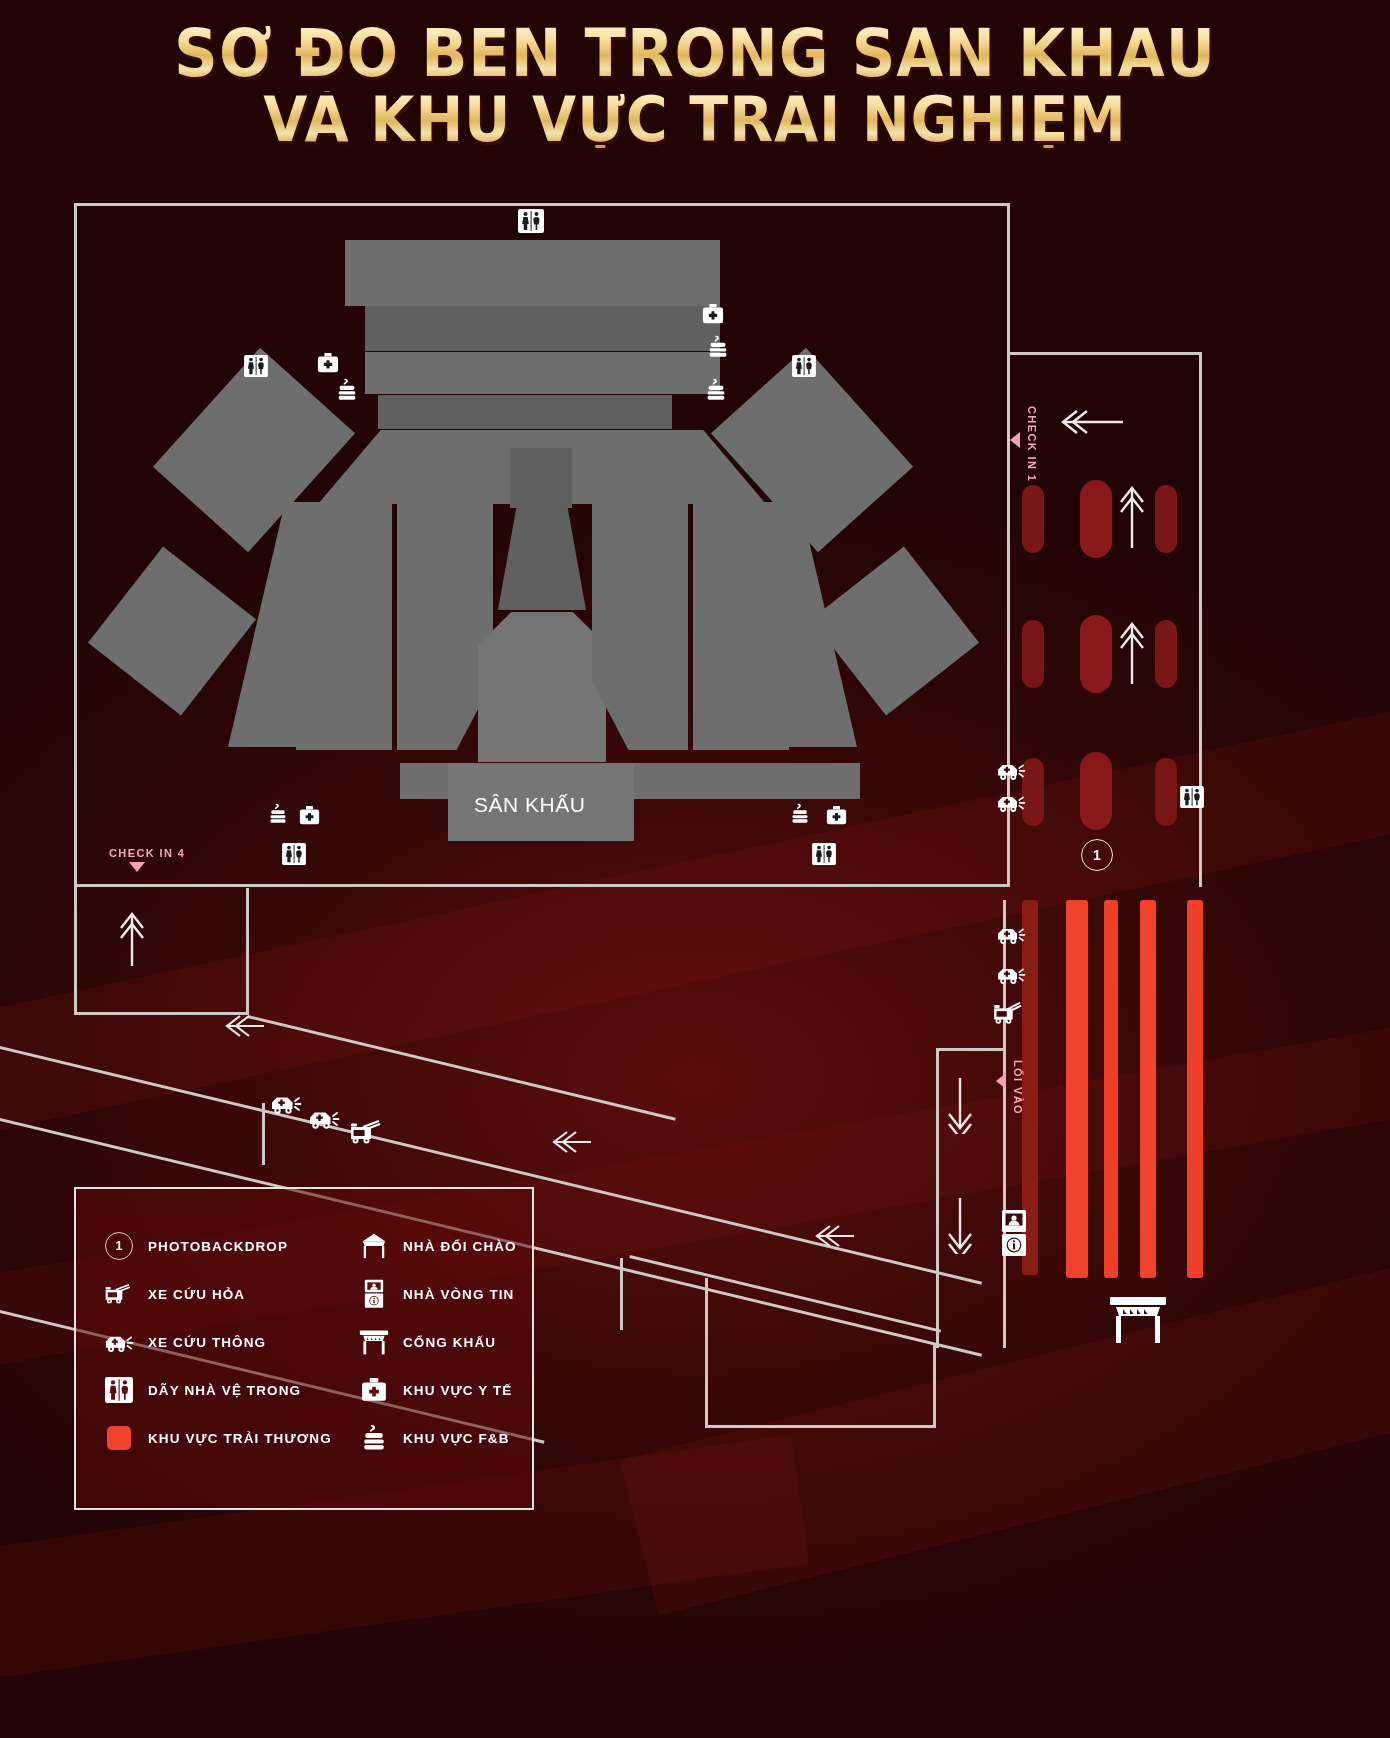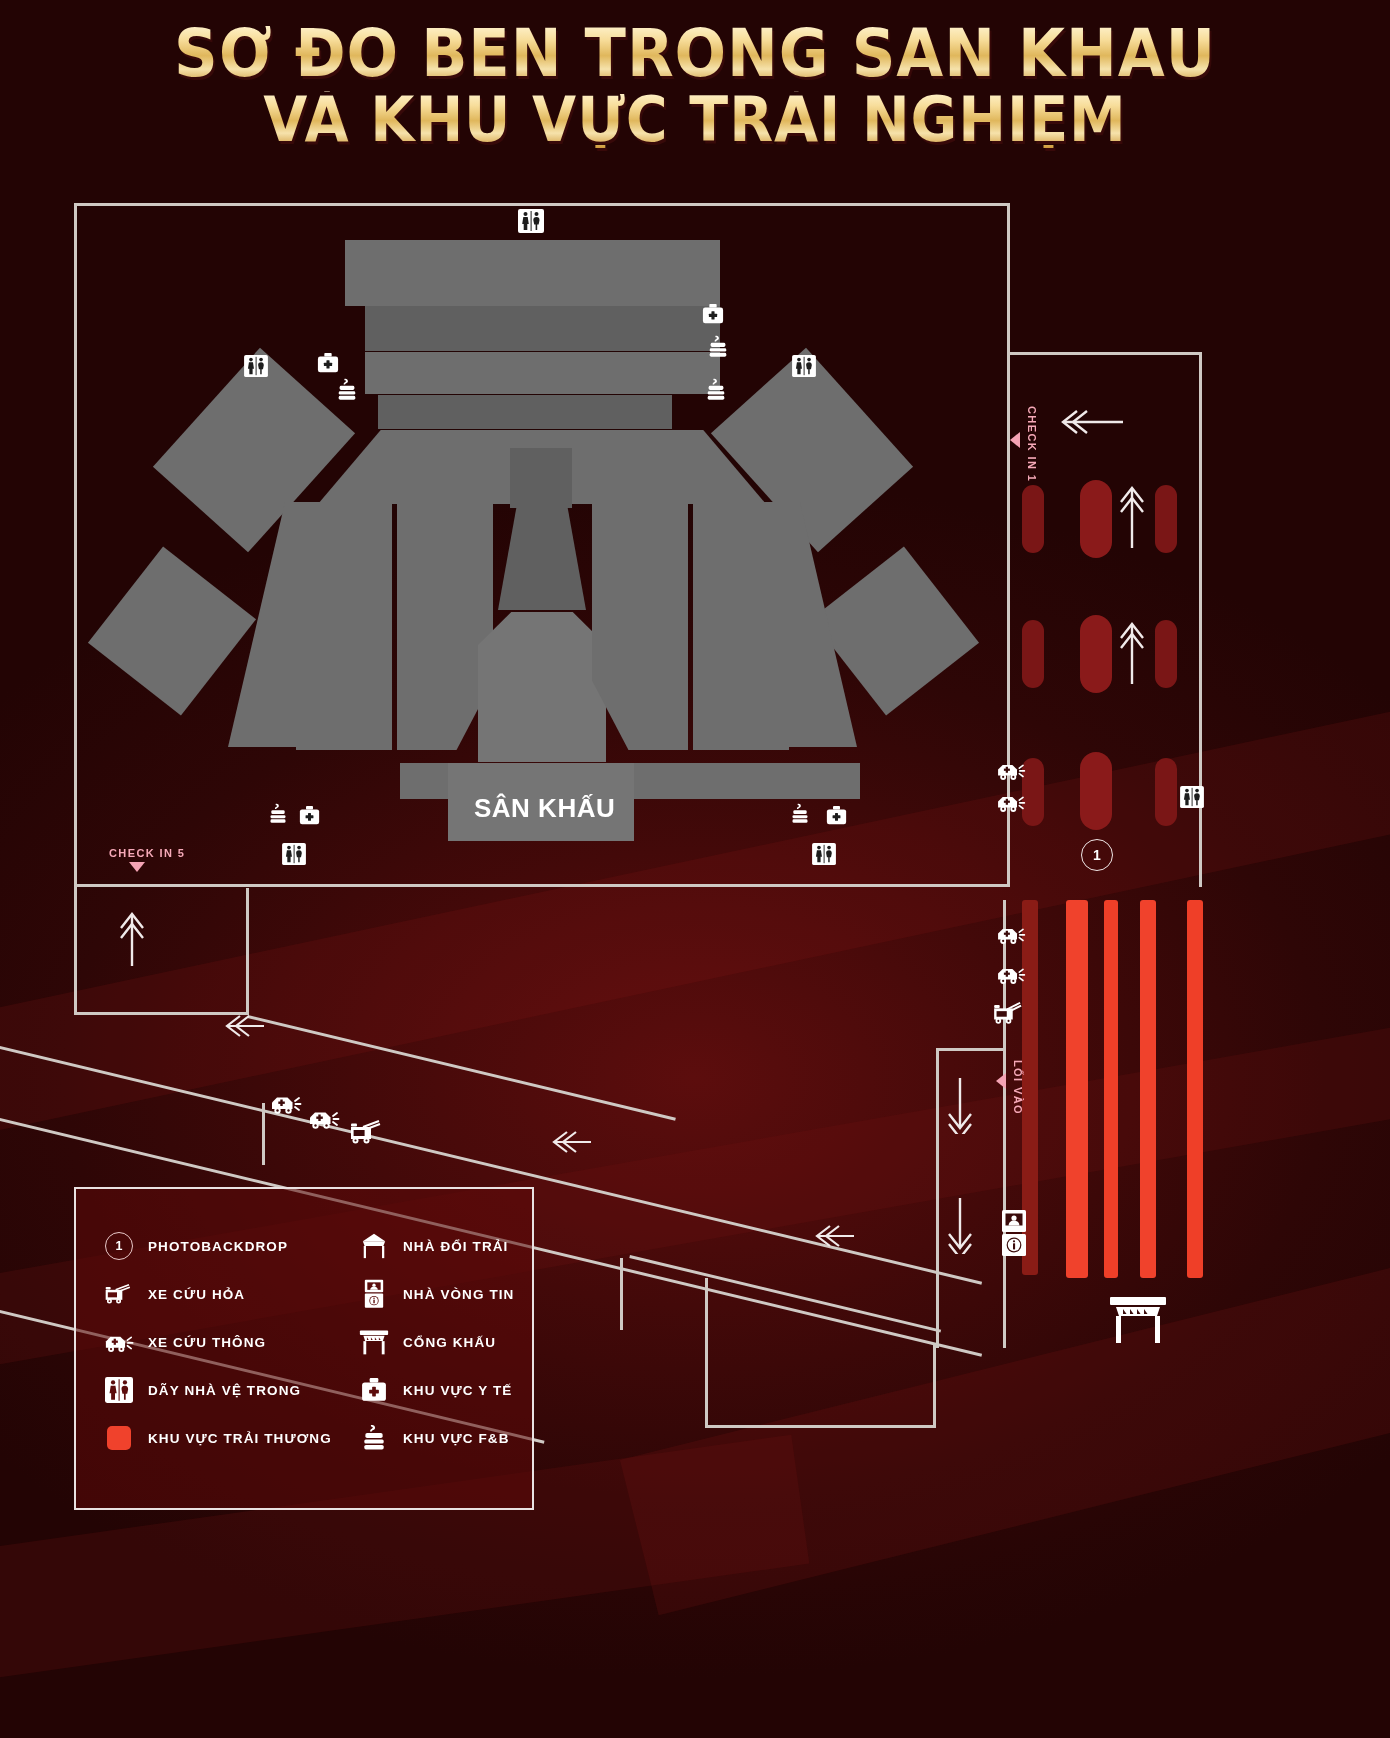--- a/index.html
+++ b/index.html
@@ -40,21 +40,21 @@
   .title-line.l2{font-size:62px;margin-top:6px;}
 
   
   .plate{position:absolute;inset:0;}
 
   .gray{position:absolute;background:#6e6e6e;}
   .gray.d{background:#606060;}
   .gray.l{background:#757575;}
 
   .stage-label{
-    position:absolute;color:#ffffff;font-weight:bold;font-size:26px;
+    position:absolute;color:#ffffff;font-weight:normal;font-size:21px;
     letter-spacing:.5px;white-space:nowrap;
   }
 
   
   .road{position:absolute;background:#cfc9c4;transform-origin:0 0;}
 
   
   .cap{position:absolute;background:#7a1616;border-radius:22px;}
   .cap.wide{background:#8a1a1a;}
   
@@ -299,21 +299,21 @@
           <g fill="#1d1d1d">
             <circle cx="7.5" cy="5" r="2"></circle>
             <path d="M5.3 8h4.4l1.1 7H9.3v6H5.7v-6H4.2z"></path>
             <circle cx="18.5" cy="5" r="2"></circle>
             <path d="M18.5 8c2 0 3 1.2 3 3.2l-.9 4.3h-1.4V21h-1.6v-5.5h-1.4L15.3 11c0-2 1.1-3 3.2-3z"></path>
           </g>
           <rect x="12.6" y="2" width="1" height="20" fill="#1d1d1d"></rect>
         </svg>
     </span>
 
-    <span class="pink" style="left:109px;top:847px;">CHECK IN 5</span>
+    <span class="pink" style="left:109px;top:847px;">CHECK IN 4</span>
     <span class="tri down" style="left:129px;top:862px;"></span>
 
     <span class="pink vert" style="left:1026px;top:406px;">CHECK IN 1</span>
     <span class="tri left" style="left:1010px;top:432px;"></span>
 
     <div class="cap" style="left:1022px;top:485px;width:22px;height:68px;"></div>
     <div class="cap wide" style="left:1080px;top:480px;width:32px;height:78px;"></div>
     <div class="cap" style="left:1155px;top:485px;width:22px;height:68px;"></div>
 
     <div class="cap" style="left:1022px;top:620px;width:22px;height:68px;"></div>
@@ -623,21 +623,21 @@
       </div>
       <div class="lrow">
         <span class="lico">
           <svg width="28" height="28" viewBox="0 0 30 30">
               <path d="M15 2 27 10H3z" fill="#fff"></path>
               <path d="M3 10h24l-2 5H5z" fill="#fff"></path>
               <rect x="4" y="15" width="2.4" height="13" fill="#fff"></rect>
               <rect x="23.6" y="15" width="2.4" height="13" fill="#fff"></rect>
             </svg>
         </span>
-        <span class="ltext">NHÀ ĐỔI TRẢI</span>
+        <span class="ltext">NHÀ ĐỔI CHÀO</span>
       </div>
 
       <div class="lrow">
         <span class="lico">
           <svg width="30" height="26" viewBox="0 0 36 28">
               <g stroke="#fff" stroke-width="2" fill="none">
                 <line x1="14" y1="9" x2="30" y2="3"></line>
                 <line x1="15" y1="12" x2="31" y2="6"></line>
               </g>
               <rect x="2" y="9" width="20" height="12" fill="#fff"></rect>

